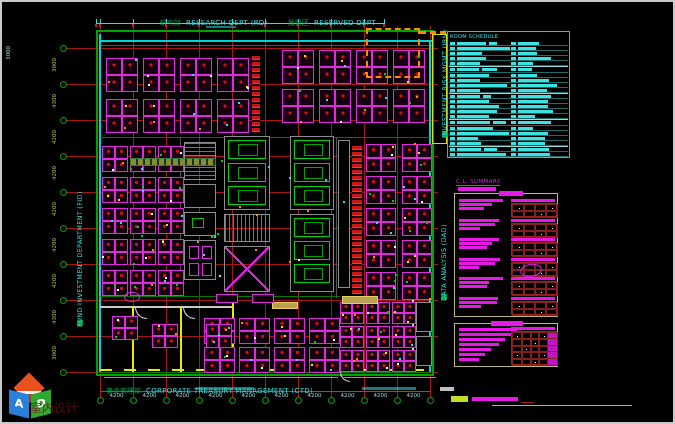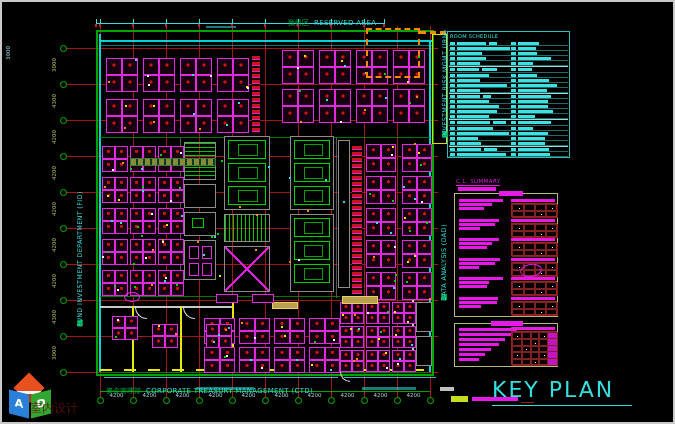--- a/index.html
+++ b/index.html
@@ -97,23 +97,27 @@
   <div class="abs" style="left:100px;top:137px;width:330px;height:1px;background:#007800;z-index:4;"></div>
   <div class="abs" style="left:100px;top:296px;width:240px;height:1px;background:#007800;z-index:4;"></div>
   <div class="abs" style="left:180px;top:138px;width:1px;height:158px;background:#555;z-index:4;"></div>
   <div class="abs" style="left:336px;top:138px;width:1px;height:160px;background:#555;z-index:4;"></div>
   <div class="abs" style="left:412px;top:300px;width:1.5px;height:70px;background:#c8c8c8;z-index:4;"></div>
   <div class="abs" style="left:100px;top:306px;width:134px;height:1.5px;background:#c8c8c8;z-index:4;"></div>
 
   <div class="abs orange-dash" style="left:366px;top:28px;width:54px;height:50px;"></div>
   <div class="abs" style="left:420px;top:31px;width:26px;height:0;border-top:3px dashed #ff8800;z-index:9;"></div>
 
+  <div class="abs hlabel" style="left:160px;top:10px;">
+    <span class="cn">研究部</span>
+    <span class="en">RESEARCH DEPT (RD)</span>
+  </div>
   <div class="abs hlabel" style="left:288px;top:10px;">
     <span class="cn">预留区</span>
-    <span class="en">RESERVED AREA</span>
+    <span class="en">RESERVED DEPT</span>
   </div>
   <div class="abs hlabel" style="left:106px;top:378px;">
     <span class="cn">资金管理部</span>
     <span class="en">CORPORATE TREASURY MANAGEMENT (CTD)</span>
   </div>
   <div class="abs vlabel" style="left:70px;top:200px;height:132px;">
     <span class="cn">基金投资部</span>
     <span class="en">FUND INVESTMENT DEPARTMENT (FID)</span>
   </div>
   <div class="abs ylabel-box" style="left:432px;top:34px;width:15px;height:110px;">
@@ -448,21 +452,20 @@
         <div class="cell" style="left: 35.2px; top: 19.2px; width: 8.8px; height: 6.4px; background: rgb(192, 21, 192);"></div>
         <div class="cell" style="left: 0px; top: 25.6px; width: 8.8px; height: 6.4px;"></div>
         <div class="cell" style="left: 8.8px; top: 25.6px; width: 8.8px; height: 6.4px;"></div>
         <div class="cell" style="left: 17.6px; top: 25.6px; width: 8.8px; height: 6.4px;">
           <div class="celldot" style="left: 4.4px; top: 3.2px;"></div>
         </div>
         <div class="cell" style="left: 26.4px; top: 25.6px; width: 8.8px; height: 6.4px;"></div>
         <div class="cell" style="left: 35.2px; top: 25.6px; width: 8.8px; height: 6.4px; background: rgb(192, 21, 192);"></div>
       </div>
     </div>
-  <div class="abs" id="keyplan-title">KEY PLAN</div>
   <div class="abs" id="keyplan-underline"></div>
   <div class="abs" id="legend-swatch"></div>
   <div class="abs" id="legend-bar"></div>
   <div class="abs" id="legend-red"></div>
   <div class="abs" id="gray-dash"></div>
 
   <div class="abs" id="wm">
     <div class="abs" id="wm-cube">
       <div id="cube-top"></div>
       <div id="cube-left">A</div>

